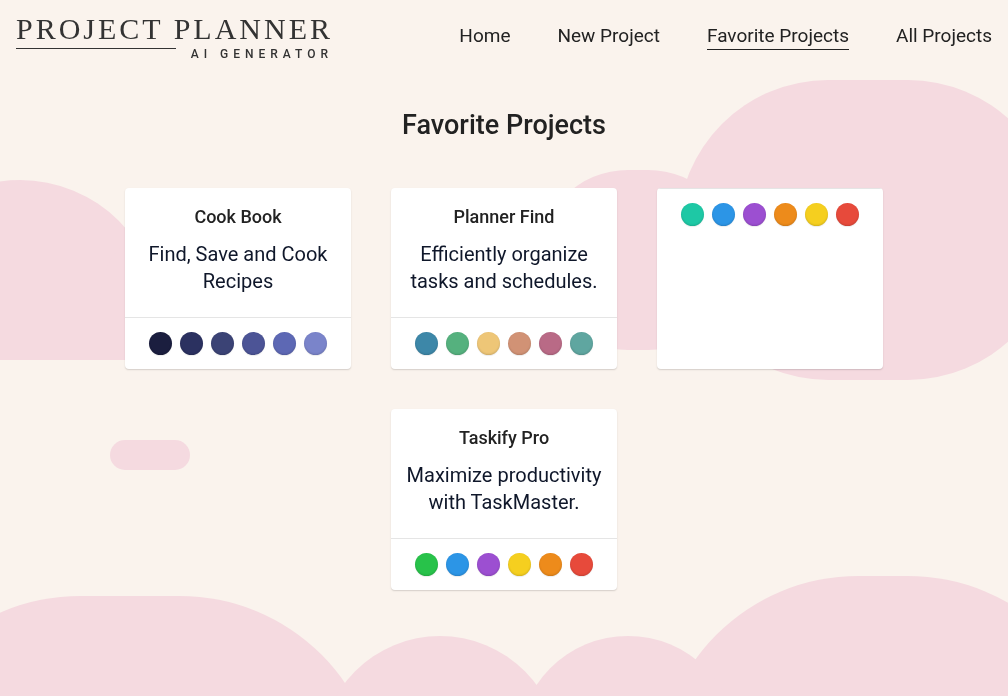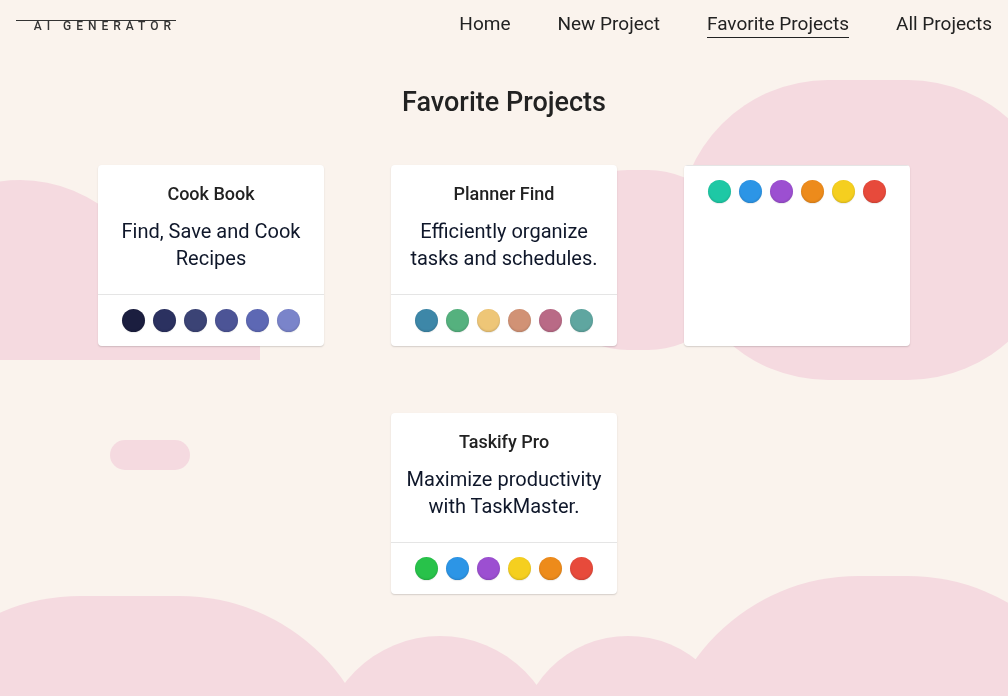--- a/index.html
+++ b/index.html
@@ -178,21 +178,21 @@
       margin-bottom: 40px;
     }
     
     
     .grid {
       position: relative;
       z-index: 10;
       display: flex;
       flex-wrap: wrap;
       justify-content: center;
-      gap: 67px;
+      gap: 40px;
       padding: 7px 60px;
     }
     
     .card {
       background: #fff;
       width: 226px;
       border-radius: 4px;
       box-shadow: 0 1px 2px rgba(0,0,0,0.1), 0 1px 1px rgba(0,0,0,0.06);
       overflow: hidden;
       cursor: pointer;
@@ -236,20 +236,21 @@
 <body>
 
 <div class="cloud cloud-1"></div>
 <div class="cloud cloud-2"></div>
 <div class="cloud cloud-3"></div>
 <div class="cloud cloud-4"></div>
 <div class="cloud cloud-5"></div>
 
 <header class="header">
   <div class="logo-wrap">
+    <div class="logo-title">PROJECT PLANNER</div>
     <div class="logo-divider"></div>
     <div class="logo-subtitle">AI GENERATOR</div>
   </div>
   <nav class="nav" id="nav">
       <a class="nav-link">Home</a>
       <a class="nav-link">New Project</a>
       <a class="nav-link active">Favorite Projects</a>
       <a class="nav-link">All Projects</a>
     </nav>
 </header>

